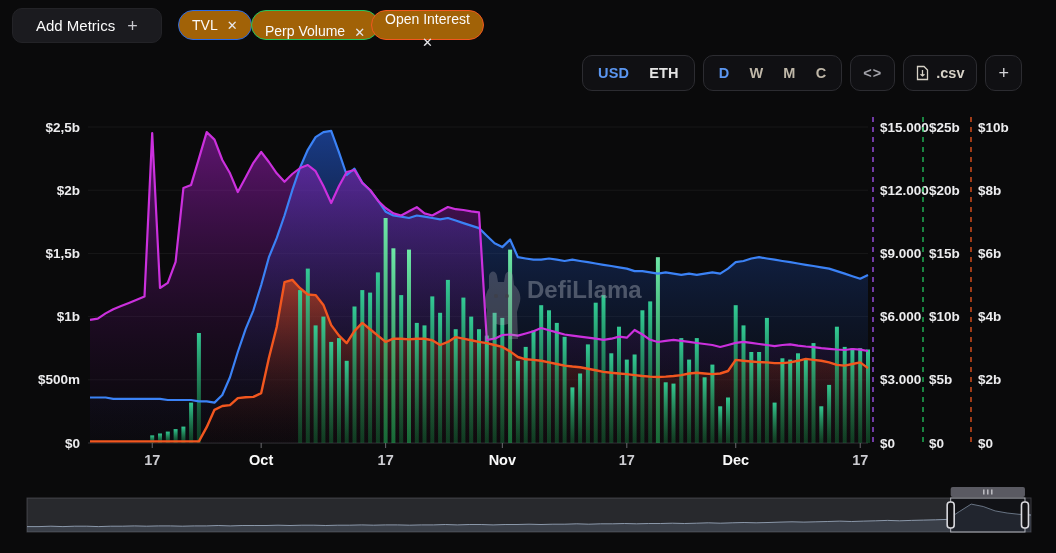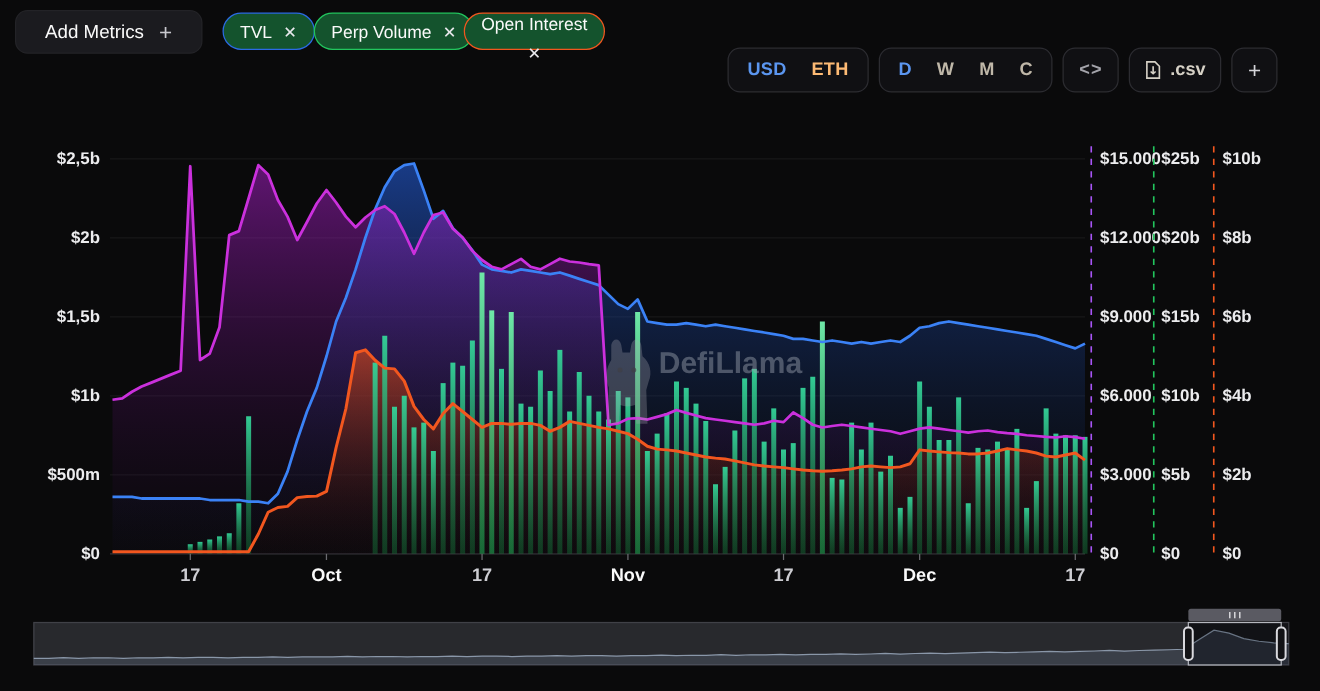--- a/index.html
+++ b/index.html
@@ -4,35 +4,35 @@
 <style>
   html,body{margin:0;padding:0;background:#0a0a0b;}
   body{width:1056px;height:553px;position:relative;overflow:hidden;
        font-family:"Liberation Sans",sans-serif;color:#e4e4e7;}
   
   .add-metrics{position:absolute;left:12px;top:8px;height:35px;display:flex;align-items:center;
        gap:12px;padding:0 23px;background:#1b1b1f;border:1px solid #232327;border-radius:10px;
        font-size:15px;font-weight:500;color:#fafafa;cursor:pointer;}
   .add-metrics .plus{color:#c8c8cd;font-size:18px;font-weight:400;line-height:1;}
   .chip{position:absolute;top:10px;height:30px;display:flex;align-items:center;gap:9px;
-       padding:0 13px;border-radius:16px;background:#14532d;font-size:14px;font-weight:500;
+       padding:0 13px;border-radius:16px;background:#a16207;font-size:14px;font-weight:500;
        color:#fafafa;cursor:pointer;box-sizing:border-box;}
   .chip .x{font-size:13px;color:#e8e8ec;line-height:1;}
   .chip-blue{left:178px;border:1.5px solid #2b6be4;}
-  .chip-green{left:251px;border:1.5px solid #22c55e;}
+  .chip-green{left:251px;border:1.5px solid #22c55e;align-items:flex-end;}
   .chip-orange{left:371px;border:1.5px solid #f2571f;flex-direction:column;}
   
-  .toolbar{position:absolute;top:38px;left:400px;right:34px;height:36px;display:flex;
+  .toolbar{position:absolute;top:55px;left:400px;right:34px;height:36px;display:flex;
        justify-content:flex-end;gap:8px;}
   .tgroup{display:flex;align-items:center;border:1px solid #2c2c31;background:#101013;
        border-radius:10px;padding:0 5px;box-sizing:border-box;}
   .tbtn{padding:0 10px;font-size:14.5px;font-weight:600;color:#bfb7a8;cursor:pointer;
        line-height:34px;letter-spacing:.2px;}
   .tbtn.blue{color:#5b96f0;}
-  .tbtn.dim{color:#fdba74;}
+  .tbtn.dim{color:#e5e5e5;}
   .ticonbtn{display:flex;align-items:center;gap:7px;border:1px solid #2c2c31;background:#101013;
        border-radius:10px;padding:0 12px;font-size:14.5px;font-weight:600;color:#d6d1c6;
        cursor:pointer;}
   .ticonbtn svg{display:block;}
   
   #main-chart{position:absolute;left:0;top:95px;}
   #scrubber{position:absolute;left:0;top:483px;}
 </style>
 </head>
 <body>

